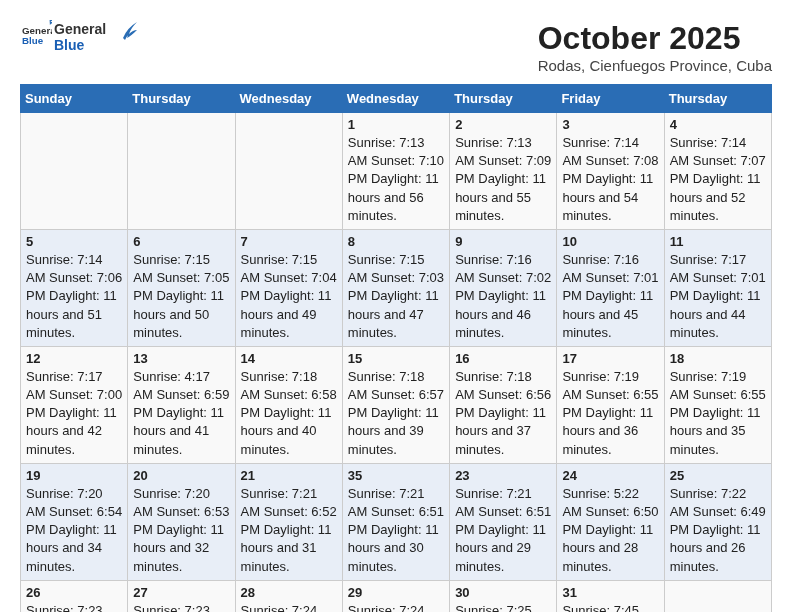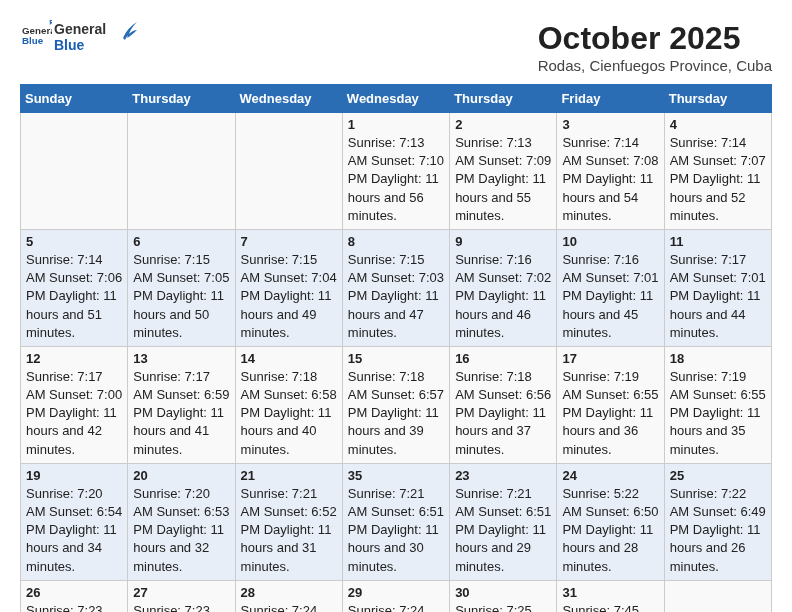--- a/index.html
+++ b/index.html
@@ -196,21 +196,21 @@
       </tr>
       <tr>
         <td>
           <span class="day-num">12</span>
           <div class="cell-info">Sunrise: 7:17 AM
 Sunset: 7:00 PM
 Daylight: 11 hours and 42 minutes.</div>
         </td>
         <td>
           <span class="day-num">13</span>
-          <div class="cell-info">Sunrise: 7:17 AM
+          <div class="cell-info">Sunrise: 4:17 AM
 Sunset: 6:59 PM
 Daylight: 11 hours and 41 minutes.</div>
         </td>
         <td>
           <span class="day-num">14</span>
           <div class="cell-info">Sunrise: 7:18 AM
 Sunset: 6:58 PM
 Daylight: 11 hours and 40 minutes.</div>
         </td>
         <td>

